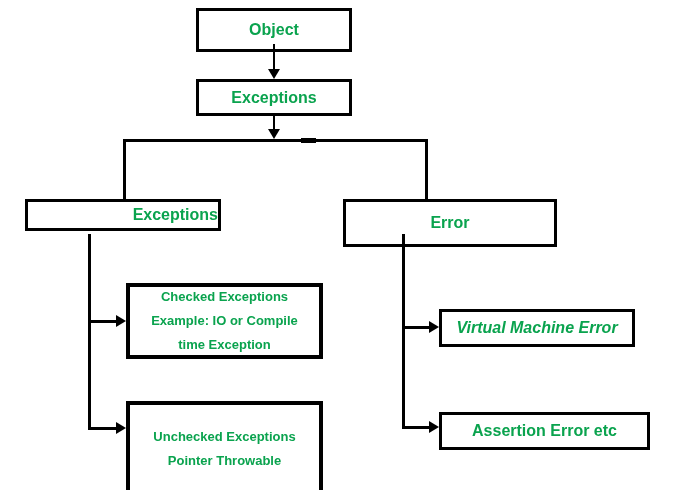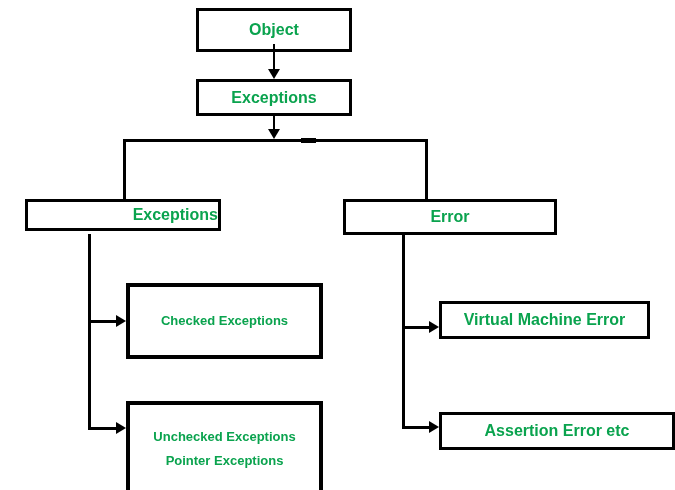--- a/index.html
+++ b/index.html
@@ -75,44 +75,46 @@
 
   <div class="line" style="left:123px; top:139px; width:305px; height:3px;"></div>
   <div class="line" style="left:301px; top:138px; width:15px; height:5px;"></div>
 
   <div class="line" style="left:123px; top:139px; width:3px; height:60px;"></div>
   <div class="line" style="left:425px; top:139px; width:3px; height:60px;"></div>
 
   <div class="node node-lg" style="left:25px; top:199px; width:196px; height:32px;justify-content:flex-end;">
     <span>Exceptions</span>
   </div>
-  <div class="node node-lg" style="left:343px; top:199px; width:214px; height:36px;">
+  <div class="node node-lg" style="left:343px; top:199px; width:214px; height:48px;">
     <span>Error</span>
   </div>
 
   <div class="line" style="left:88px; top:234px; width:3px; height:196px;"></div>
   <div class="line" style="left:88px; top:320px; width:29px; height:3px;"></div>
   <div class="arrow-right" style="left:116px; top:315px;"></div>
   <div class="line" style="left:88px; top:427px; width:29px; height:3px;"></div>
   <div class="arrow-right" style="left:116px; top:422px;"></div>
 
   <div class="node node-multi" style="left:126px; top:283px; width:197px; height:76px;">
     <span>Checked Exceptions</span>
+    <span>Example: IO or Compile</span>
+    <span>time Exception</span>
   </div>
   <div class="node node-multi" style="left:126px; top:401px; width:197px; height:96px;">
     <span>Unchecked Exceptions</span>
-    <span>Pointer Exceptions</span>
+    <span>Pointer Throwable</span>
   </div>
 
   <div class="line" style="left:402px; top:234px; width:3px; height:194px;"></div>
   <div class="line" style="left:402px; top:326px; width:28px; height:3px;"></div>
   <div class="arrow-right" style="left:429px; top:321px;"></div>
   <div class="line" style="left:402px; top:426px; width:28px; height:3px;"></div>
   <div class="arrow-right" style="left:429px; top:421px;"></div>
 
-  <div class="node node-md" style="left:439px; top:301px; width:211px; height:38px;">
+  <div class="node node-md" style="left:439px; top:309px; width:196px; height:38px;font-style:italic;">
     <span>Virtual Machine Error</span>
   </div>
-  <div class="node node-md" style="left:439px; top:412px; width:236px; height:38px;">
+  <div class="node node-md" style="left:439px; top:412px; width:211px; height:38px;">
     <span>Assertion Error etc</span>
   </div>
 
 </div>
 
 </body></html>

